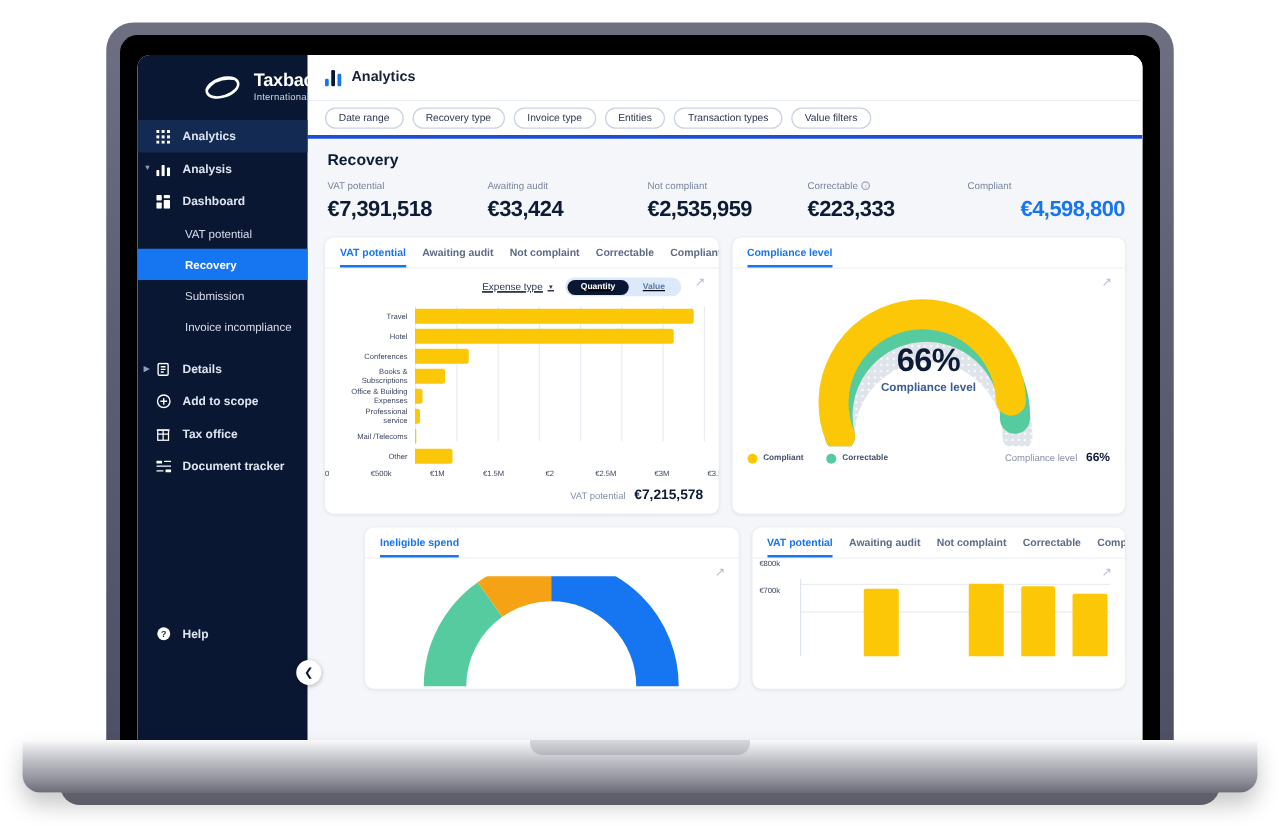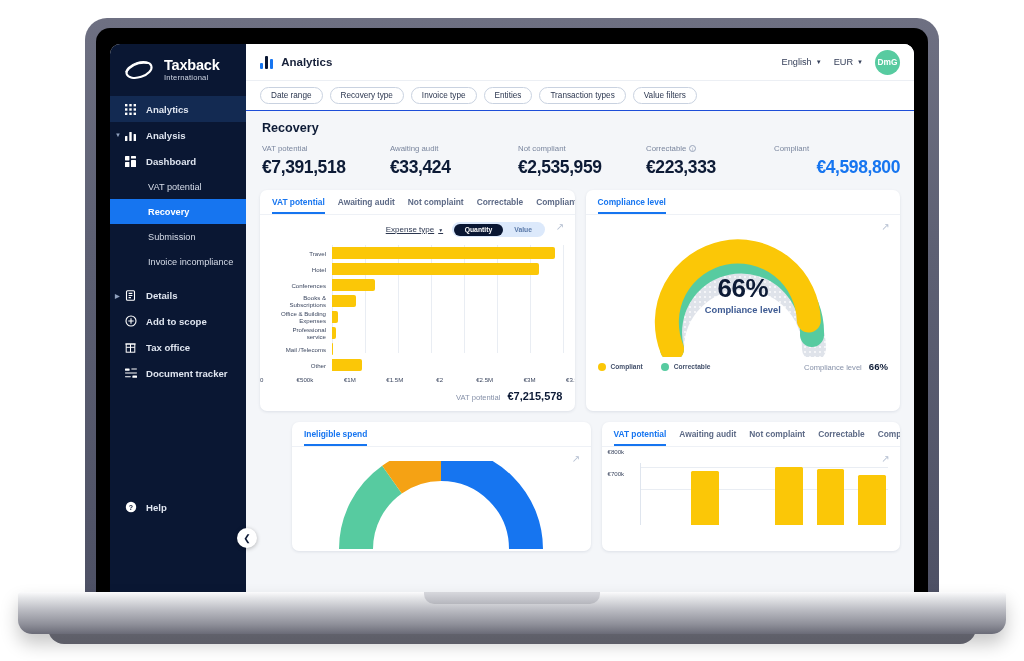--- a/index.html
+++ b/index.html
@@ -52,21 +52,21 @@
     background: linear-gradient(180deg,#7b7c88,#60616e);
     border-radius: 0 0 22px 22px; opacity:.95;
   }
 
   
   .sidebar {
     width: 136px; flex: 0 0 136px; height: 100%;
     background: #0a1733; color: #e9edf5;
     position: relative;
   }
-  .logo-wrap { height: 52px; display:flex; align-items:center; padding: 0 0 0 14px; gap:6px; }
+  .logo-wrap { height: 52px; display:flex; align-items:center; padding: 0 0 0 14px; gap:6px;margin-left:39px; }
   .logo-mark { width: 34px; height: 22px; position: relative; flex:0 0 34px; }
   .logo-text { line-height:1; }
   .logo-text .l1 { font-size: 14.5px; font-weight: 700; letter-spacing: -.2px; color:#fff; display:block; }
   .logo-text .l2 { font-size: 7.6px; font-weight: 400; letter-spacing: .2px; color:#cfd6e4; display:block; margin-top:1px;}
 
   .nav-item {
     display:flex; align-items:center; gap:9px;
     height: 26px; padding-left: 14px; font-size: 9.6px; font-weight: 600;
     color:#dfe5f0; cursor:pointer; position:relative;
   }
@@ -103,21 +103,21 @@
   .topbar-right { margin-left:auto; display:flex; align-items:center; gap:12px; }
   .sel { font-size: 9.2px; color:#36405a; display:flex; align-items:center; gap:4px; cursor:pointer; font-weight:500;}
   .sel .chev { font-size:6px; color:#6b7governor; }
   .avatar {
     width: 25px; height:25px; border-radius:50%; background:#57cba0;
     color:#fff; font-size:8.4px; font-weight:700; display:flex; align-items:center; justify-content:center;
   }
 
   .filterbar {
     height: 30px; background:#fff; display:flex; align-items:center; gap:7px;
-    padding: 0 14px; flex:0 0 30px; border-bottom:1px solid #1d4ed8;
+    padding: 0 14px; flex:0 0 30px; border-bottom:3px solid #1d4ed8;
   }
   .chip {
     border:1px solid #c9d2e0; border-radius:14px; height:17px;
     padding: 0 10px; font-size: 8.2px; color:#2b3category; color:#2c3750;
     display:flex; align-items:center; background:#fff; cursor:pointer; white-space:nowrap;
     font-weight:500;
   }
 
   .content { flex:1; overflow:hidden; padding: 8px 14px 0 14px; }
   .page-title { font-size: 12.6px; font-weight:700; color:#0d1b36; margin: 2px 0 9px 2px; }
@@ -134,21 +134,21 @@
   .card { background:#fff; border-radius:7px; box-shadow:0 1px 3px rgba(20,40,80,.10); position:relative; overflow:hidden; }
   .card-tabs { display:flex; gap: 13px; padding: 7px 12px 0 12px; border-bottom:1px solid #eef1f6; }
   .ctab { font-size: 8.4px; font-weight:600; color:#5b6explicit; color:#5d6a86; padding-bottom: 5px; cursor:pointer; white-space:nowrap; }
   .ctab.active { color:#1675f0; border-bottom: 2px solid #1675f0; }
   .expand {
     position:absolute; right: 8px; top: 30px; width:13px;height:13px;
     color:#b3bed0; font-size:10px; line-height:13px; text-align:center; cursor:pointer;
   }
 
   
-  .chart-controls { display:flex; align-items:center; justify-content:flex-end; gap:9px; padding: 7px 30px 0 0; }
+  .chart-controls { display:flex; align-items:center; justify-content:flex-end; gap:9px; padding: 7px 30px 0 0; text-decoration: underline; }
   .expense-sel { font-size: 8px; color:#2c3750; text-decoration:underline; display:flex; align-items:center; gap:4px; cursor:pointer; font-weight:500;}
   .toggle { display:flex; background:#dce9fb; border-radius:10px; padding:1.5px; }
   .toggle span { font-size:6.8px; padding: 2.5px 11px; border-radius:9px; color:#5a79a8; cursor:pointer; font-weight:600;}
   .toggle span.on { background:#0a1733; color:#fff; }
 
   .hbars { position:relative; padding: 8px 12px 0 12px; }
   .hbar-row { display:flex; align-items:center; height: 16px; }
   .hbar-label { width: 60px; flex:0 0 60px; text-align:right; padding-right:6px;
                 font-size: 6.1px; color:#3b465f; line-height:1.15; font-weight:500;}
   .hbar-track { flex:1; position:relative; height:100%; }
@@ -331,33 +331,20 @@
         <div class="main">
 
           <div class="topbar">
             <div class="topbar-title">
               <span class="bars-icon">
                   <i></i>
                   <i></i>
                   <i></i>
                 </span>
               <span>Analytics</span>
-            </div>
-            <div class="topbar-right">
-              <div class="sel">
-                <span>English</span>
-                <span class="chev">▼</span>
-              </div>
-              <div class="sel">
-                <span>EUR</span>
-                <span class="chev">▼</span>
-              </div>
-              <div class="avatar">
-                <span>DmG</span>
-              </div>
             </div>
           </div>
 
           <div class="filterbar">
             <div class="chip">Date range</div>
             <div class="chip">Recovery type</div>
             <div class="chip">Invoice type</div>
             <div class="chip">Entities</div>
             <div class="chip">Transaction types</div>
             <div class="chip">Value filters</div>

